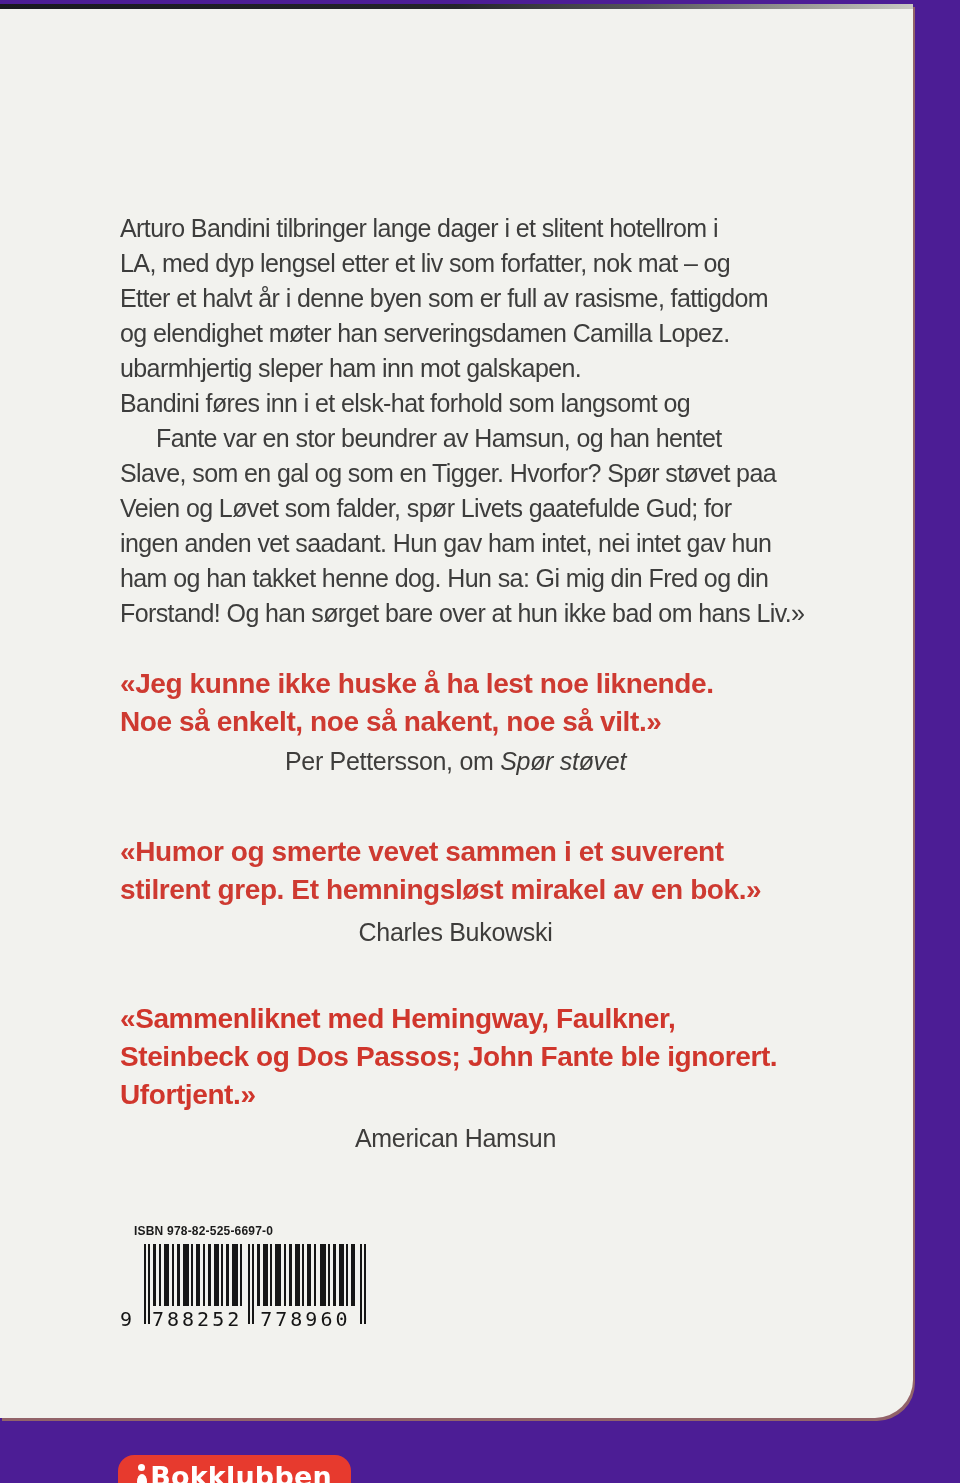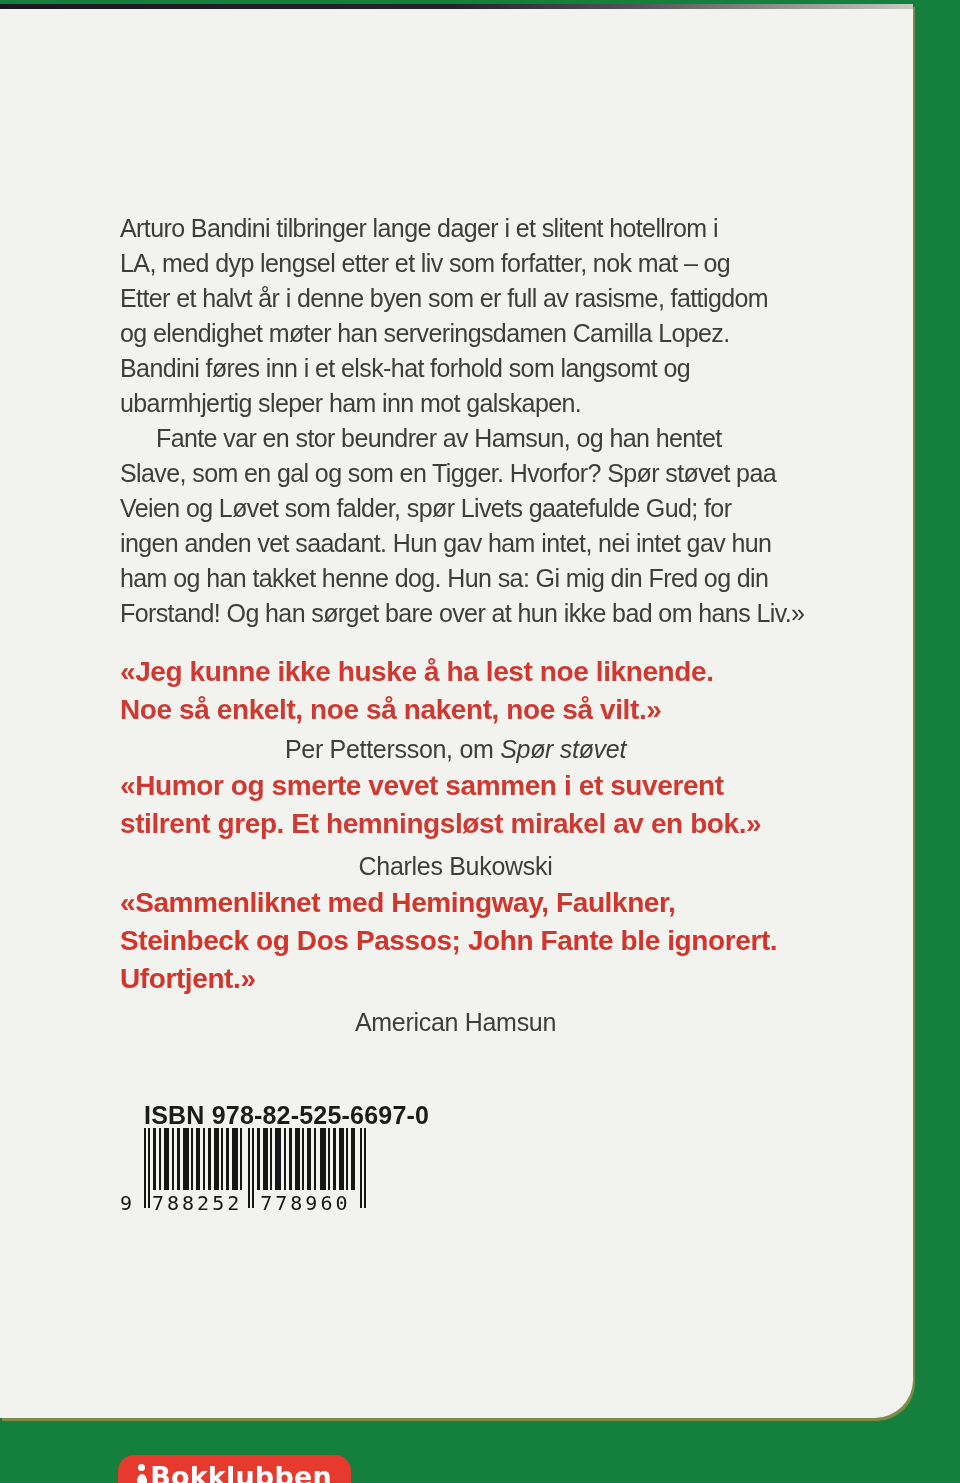--- a/index.html
+++ b/index.html
@@ -1,49 +1,49 @@
 <!DOCTYPE html>
 <html><head>
 <meta charset="utf-8">
 <style>
   html,body{margin:0;padding:0}
   body{
     width:960px;height:1483px;position:relative;overflow:hidden;
     background:#3d3a2d;
     font-family:"Liberation Sans",sans-serif;
   }
-  .page{position:absolute;inset:0;background:#15803d}
+  .page{position:absolute;inset:0;background:#4c1d95}
   
   .card{
     position:absolute;left:0;top:4px;width:913px;height:1414px;
     background:#f2f2ee;
     border-radius:0 0 38px 0;
     box-shadow:2px 3px 0 rgba(193,146,77,.6);
   }
   .top-strip{
     position:absolute;left:0;top:0;width:913px;height:5px;
     background:linear-gradient(90deg,#181920,#24252b 50%,#55555a 70%,#9a9a96 88%,#c9c9c3);
   }
   .content{padding:207px 122px 0 120px}
   .body-text{font-size:25px;line-height:35px;letter-spacing:-0.6px;color:#3d3d3c}
   .tl{white-space:nowrap}
   .indent{padding-left:36px}
   .it{font-style:italic}
   .quote{font-size:28px;line-height:38px;font-weight:bold;letter-spacing:-0.4px}
   .quote .tl{white-space:nowrap}
   .attr{font-size:25px;line-height:35px;color:#3e3d3b;text-align:center;letter-spacing:-0.3px}
-  .q1{margin-top:22px}
+  .q1{margin-top:34px}
   .a1{margin-top:3px}
-  .q2{}
+  .q2{margin-top:54px}
   .a2{margin-top:6px}
-  .q3{}
+  .q3{margin-top:50px}
   .a3{margin-top:7px}
   
   .isbn-block{margin-top:63px}
-  .isbn-label{font-size:25px;font-weight:bold;letter-spacing:0.2px;color:#1b1b1b;margin-left:24px;line-height:24px}
+  .isbn-label{font-size:12px;font-weight:bold;letter-spacing:0.2px;color:#1b1b1b;margin-left:14px;line-height:24px}
   .barcode{position:relative;width:300px;height:96px;margin-top:1px}
   .bars{position:absolute;left:24px;top:0}
   .barcode-nums{
     position:absolute;left:0;top:62px;display:flex;align-items:flex-start;
     font-family:"DejaVu Sans Mono",monospace;font-size:20px;color:#151515;line-height:26px;
   }
   .bn-lead{display:inline-block;width:18px}
   .bn-g1{display:inline-block;margin-left:14px;letter-spacing:3px}
   .bn-g2{display:inline-block;margin-left:18px;letter-spacing:3px}
   
@@ -67,22 +67,22 @@
   <div class="card">
     <div class="top-strip"></div>
 
     <div class="content">
 
       <div class="body-text">
         <div class="tl">Arturo Bandini tilbringer lange dager i et slitent hotellrom i</div>
         <div class="tl">LA, med dyp lengsel etter et liv som forfatter, nok mat – og</div>
         <div class="tl">Etter et halvt år i denne byen som er full av rasisme, fattigdom</div>
         <div class="tl">og elendighet møter han serveringsdamen Camilla Lopez.</div>
+        <div class="tl">ubarmhjertig sleper ham inn mot galskapen.</div>
         <div class="tl">Bandini føres inn i et elsk-hat forhold som langsomt og</div>
-        <div class="tl">ubarmhjertig sleper ham inn mot galskapen.</div>
       </div>
 
       <div class="body-text">
         <div class="tl indent">Fante var en stor beundrer av Hamsun, og han hentet</div>
         <div class="tl">Slave, som en gal og som en Tigger. Hvorfor? Spør støvet paa</div>
         <div class="tl">Veien og Løvet som falder, spør Livets gaatefulde Gud; for</div>
         <div class="tl">ingen anden vet saadant. Hun gav ham intet, nei intet gav hun</div>
         <div class="tl">ham og han takket henne dog. Hun sa: Gi mig din Fred og din</div>
         <div class="tl">Forstand! Og han sørget bare over at hun ikke bad om hans Liv.»</div>
       </div>

